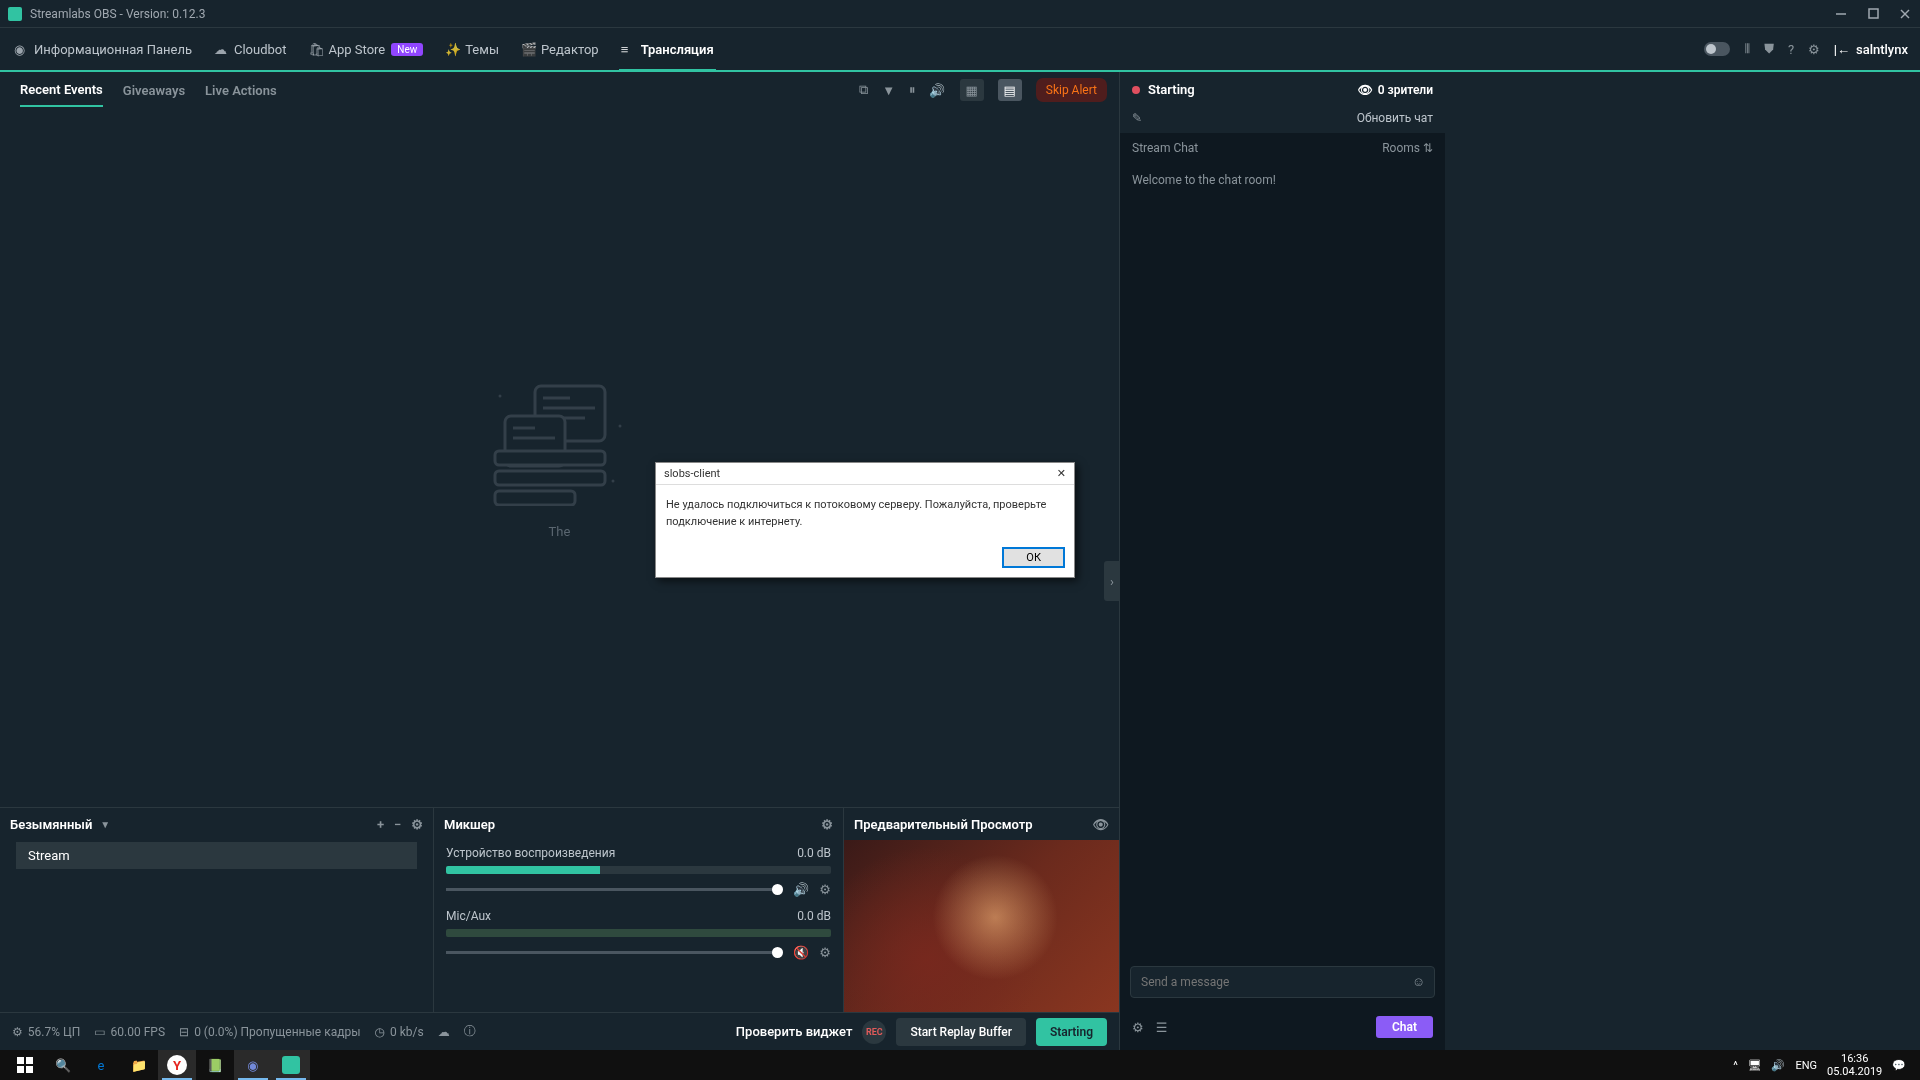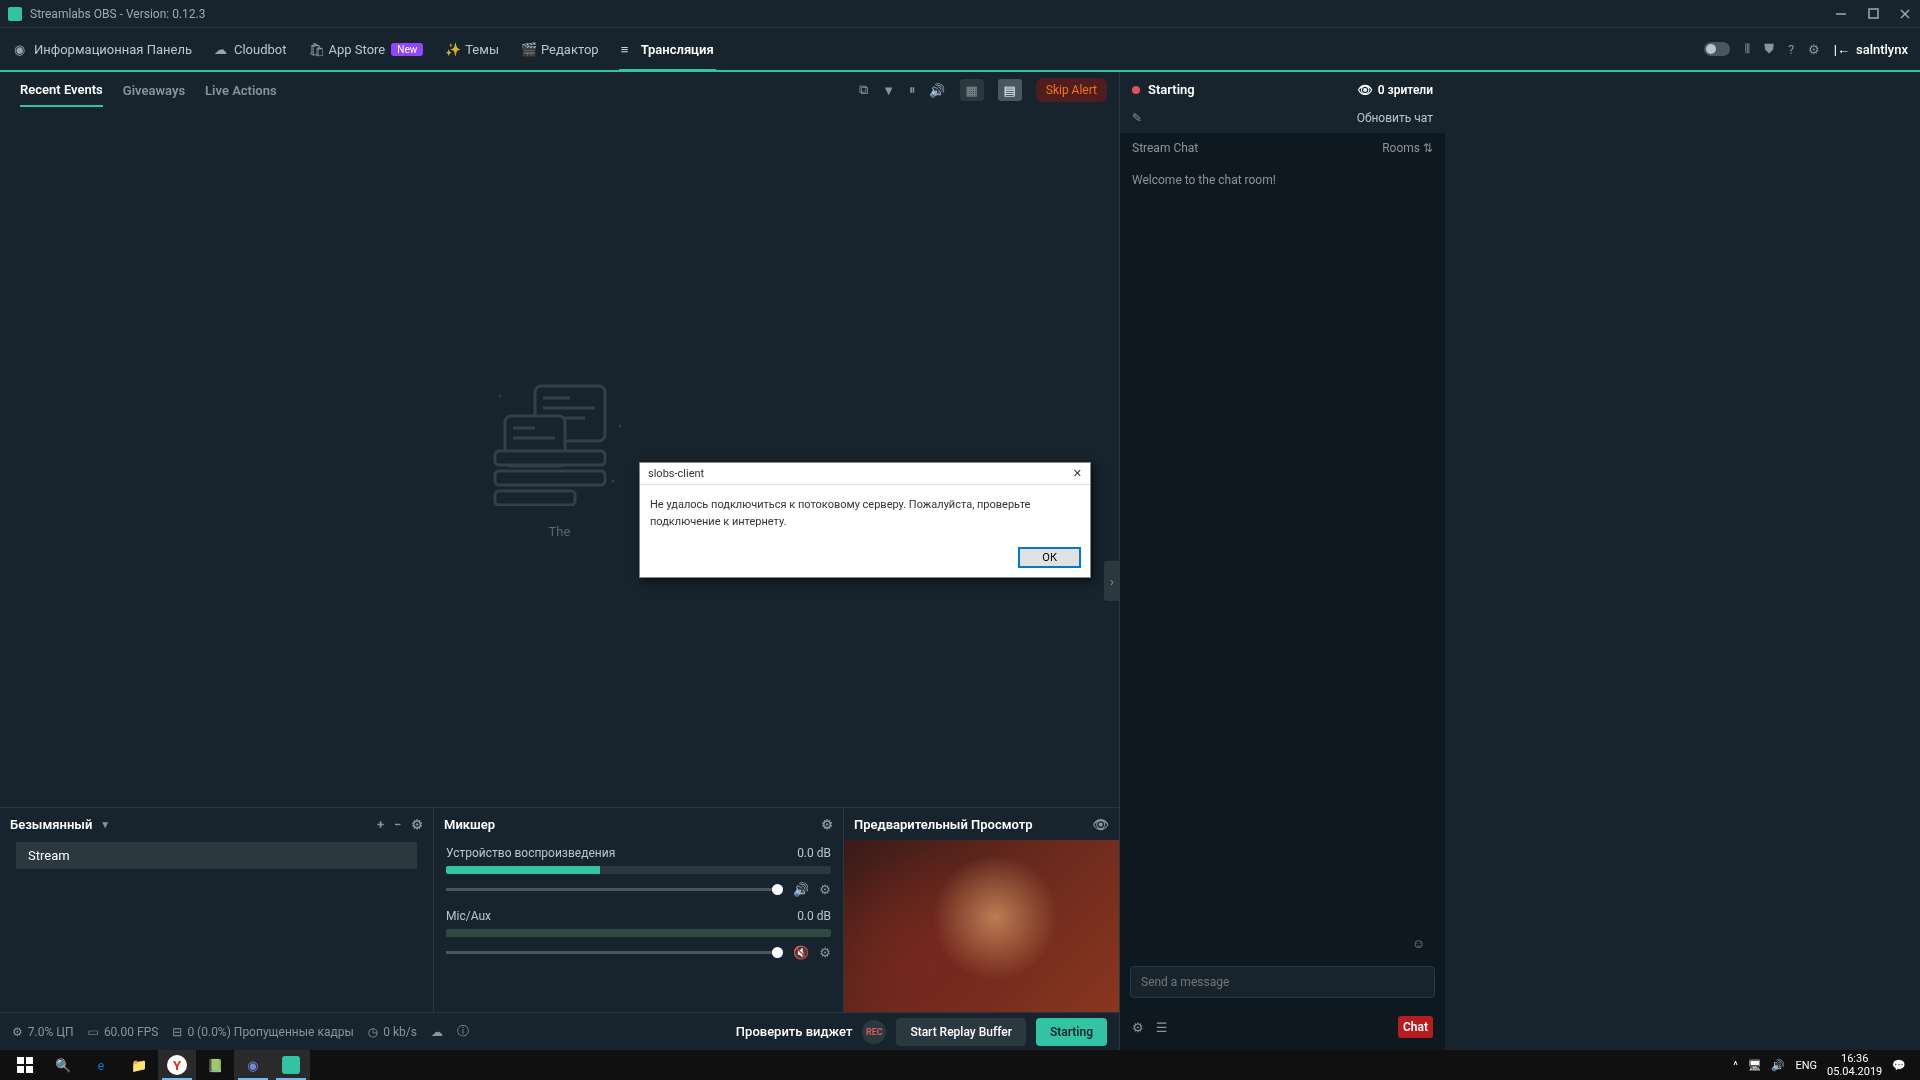--- a/index.html
+++ b/index.html
@@ -55,26 +55,26 @@
 .rec { width: 24px; height: 24px; border-radius: 50%; background: #2b383f; color:#e05a5a; font-size:9px; display:flex; align-items:center; justify-content:center; font-weight:bold; }
 .right { width: 325px; display: flex; flex-direction: column; background: #17242d; }
 .rhead { padding: 10px 12px; display: flex; justify-content: space-between; align-items: center; }
 .starting { display: flex; align-items: center; gap: 8px; color: #fff; font-weight: 600; }
 .dot { width: 8px; height: 8px; background: #e04f5f; border-radius: 50%; }
 .viewers { display: flex; align-items: center; gap: 5px; color: #fff; font-weight: 600; font-size: 12px; }
 .refresh { text-align: right; padding: 4px 12px 8px; font-size: 12px; color: #bdc5cc; display:flex; justify-content:space-between; align-items:center; }
 .chat-hd { padding: 8px 12px; display: flex; justify-content: space-between; background:#0e1820; color:#8a949b; font-size:12px; }
 .chat-body { flex: 1; background: #0e1820; padding: 10px 12px; font-size: 12px; color: #8a949b; }
 .chat-input-row { padding: 10px; background:#0e1820; }
-.chat-input { width: 100%; background: #17242d; border: 1px solid #2b383f; border-radius: 4px; padding: 8px 30px 8px 10px; color: #8a949b; font-size: 12px; position:relative;margin-top:38px; }
+.chat-input { width: 100%; background: #17242d; border: 1px solid #2b383f; border-radius: 4px; padding: 8px 30px 8px 10px; color: #8a949b; font-size: 12px; position:relative; }
 .chat-actions { display: flex; justify-content: space-between; align-items: center; padding: 8px 12px 12px; background:#0e1820; }
-.chat-btn { background: #b91c1c; color: #fff; padding: 4px 5px; border-radius: 3px; font-size: 12px; font-weight:600; }
+.chat-btn { background: #8b5cf6; color: #fff; padding: 4px 16px; border-radius: 3px; font-size: 12px; font-weight:600; }
 .collapse { position:absolute; right:-1px; top:50%; width:16px; height:40px; background:#2b383f; display:flex; align-items:center; justify-content:center; color:#8a949b; border-radius:3px 0 0 3px; }
 .dialog-overlay { position: fixed; inset: 0; display: flex; align-items: center; justify-content: center; pointer-events:none; }
-.dialog { width: 452px; background: #fff; border: 1px solid #888; box-shadow: 3px 3px 8px rgba(0,0,0,.6); pointer-events:auto; margin-top:-40px; margin-left:-190px; }
+.dialog { width: 420px; background: #fff; border: 1px solid #888; box-shadow: 3px 3px 8px rgba(0,0,0,.6); pointer-events:auto; margin-top:-40px; margin-left:-190px; }
 .dialog-title { background: #fff; padding: 4px 8px; font-size: 11px; color: #333; display: flex; justify-content: space-between; border-bottom: 1px solid #ddd; }
 .dialog-body { padding: 12px 10px; font-size: 11px; color: #333; line-height: 1.5; }
 .dialog-foot { padding: 6px 10px 10px; text-align: right; }
 .dialog-ok { padding: 2px 22px; font-size: 11px; background: #e1e1e1; border: 1px solid #0078d7; outline:1px solid #0078d7; }
 .taskbar { position: fixed; bottom: 0; left: 0; right: 0; height: 30px; background: #101010; display: flex; align-items: center; padding: 0 6px; }
 .tb-item { width: 38px; height: 30px; display: flex; align-items: center; justify-content: center; color: #fff; position:relative; }
 .tb-item.active { background: #2a2a2a; }
 .tb-item.active::after { content:""; position:absolute; bottom:0; left:4px; right:4px; height:2px; background:#76b9ed; }
 .tb-tray { margin-left: auto; display: flex; align-items: center; gap: 10px; padding-right: 8px; color: #fff; font-size: 11px; }
 .tb-time { text-align: center; line-height: 1.2; }
@@ -240,21 +240,21 @@
           <div class="tools">
               <span>👁</span>
             </div>
         </div>
         <div class="preview"></div>
       </div>
     </div>
     <div class="footer">
       <div class="footer-stat">
           <span>⚙</span>
-          <span>7.0% ЦП</span>
+          <span>56.7% ЦП</span>
         </div>
       <div class="footer-stat">
           <span>▭</span>
           <span>60.00 FPS</span>
         </div>
       <div class="footer-stat">
           <span>⊟</span>
           <span>0 (0.0%) Пропущенные кадры</span>
         </div>
       <div class="footer-stat">

